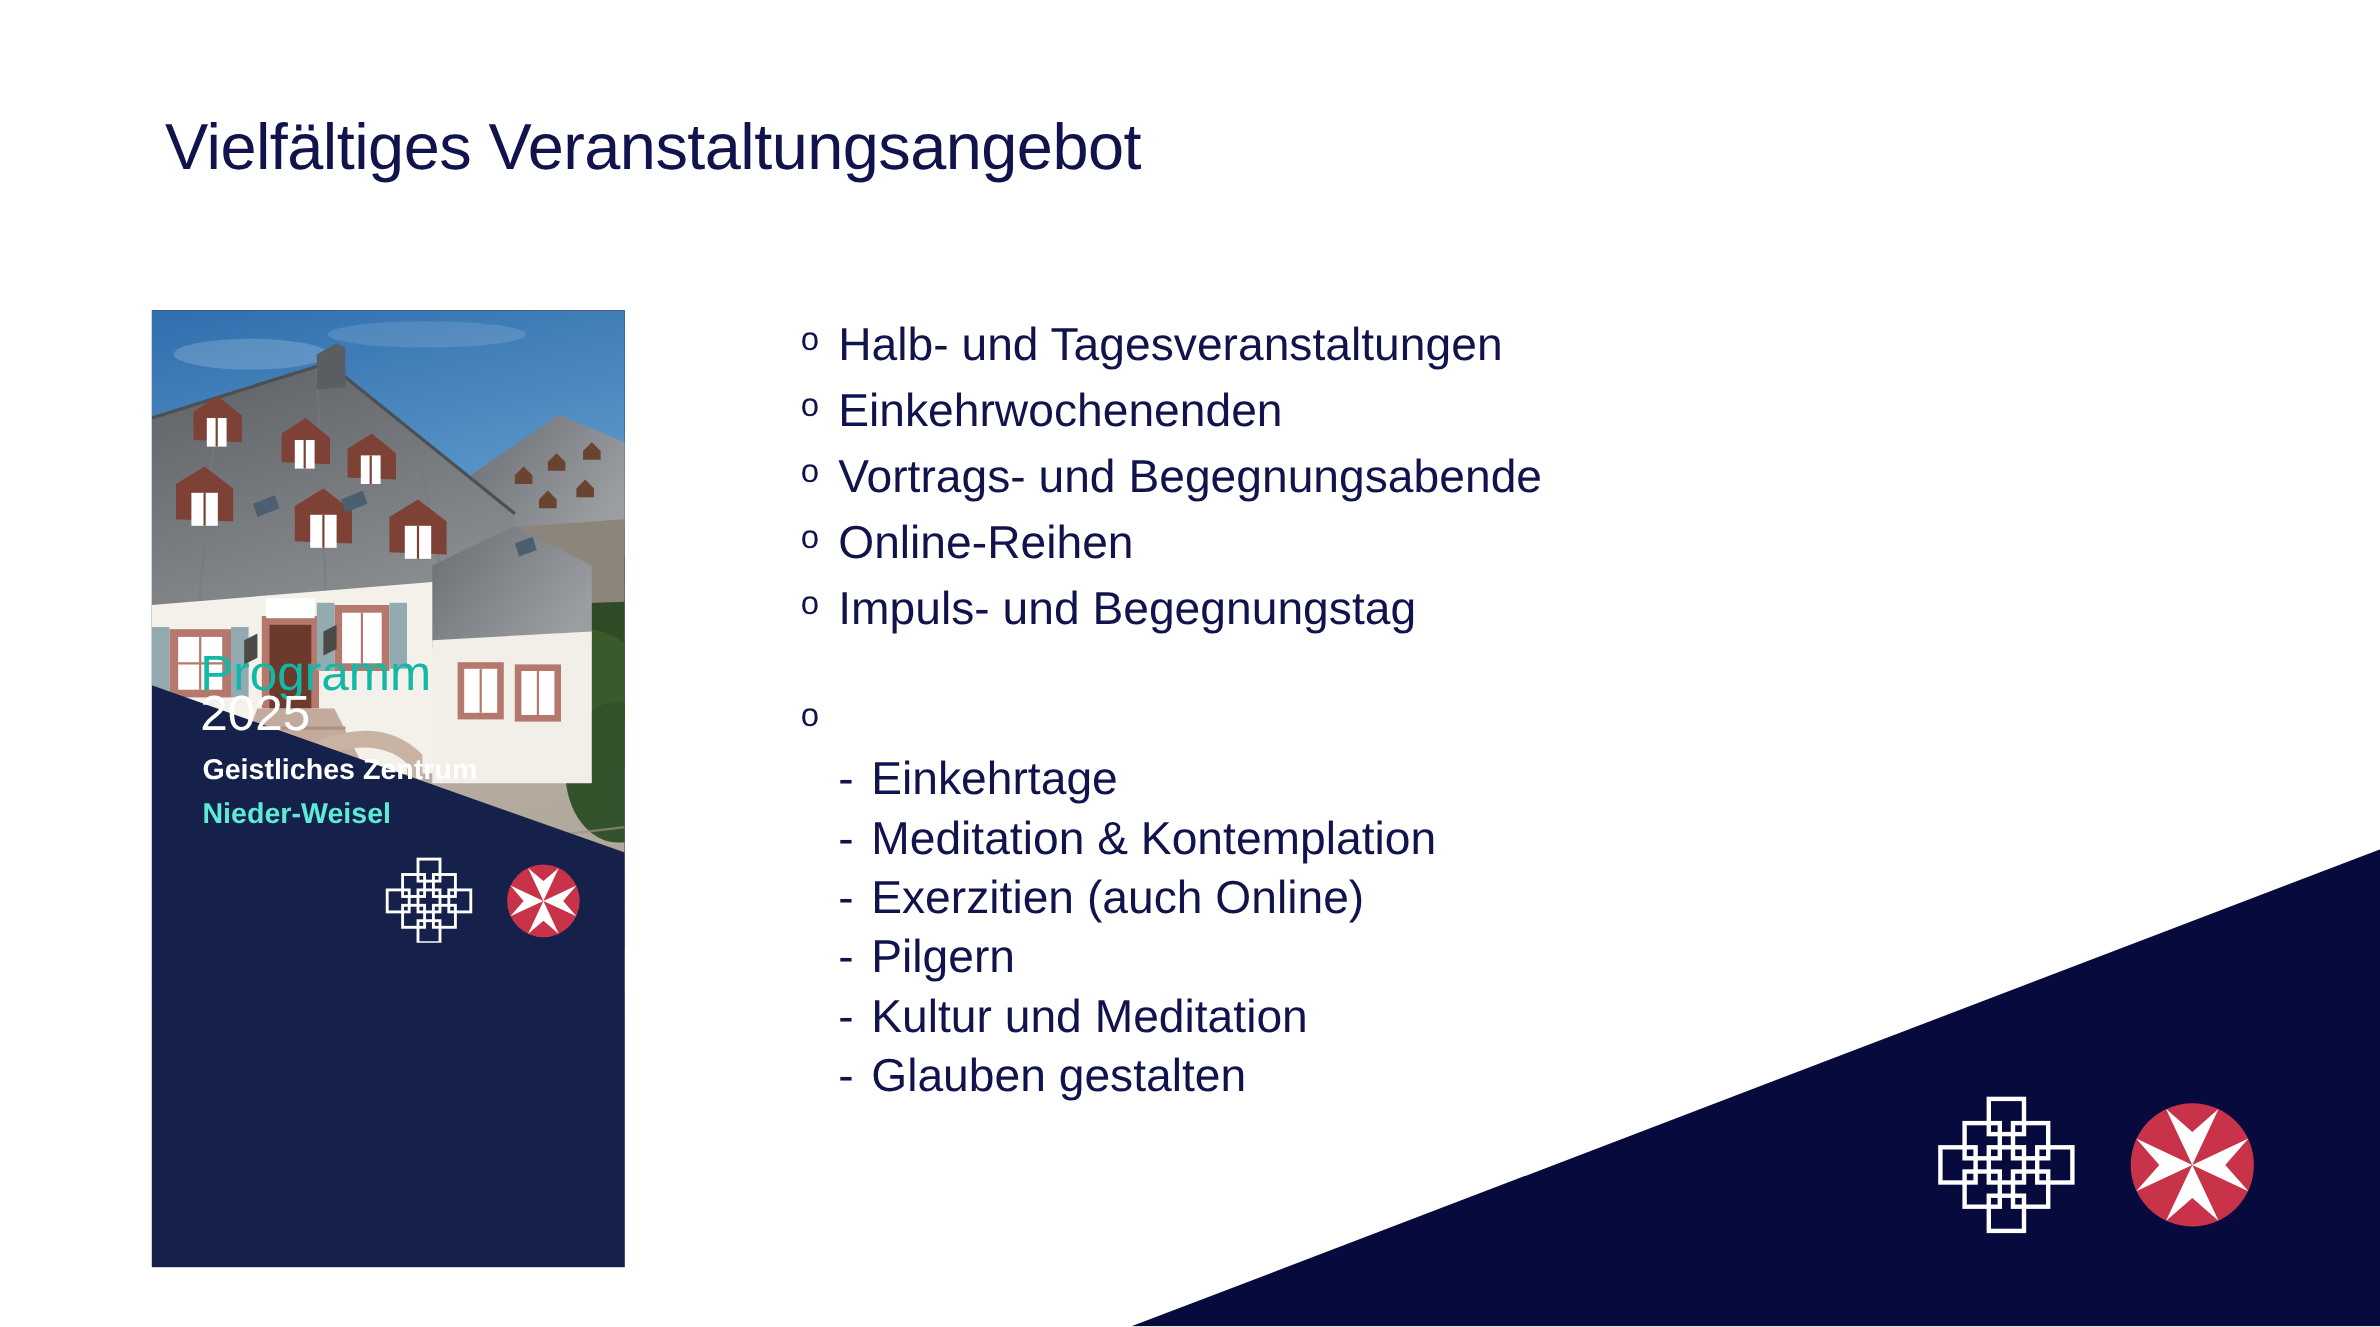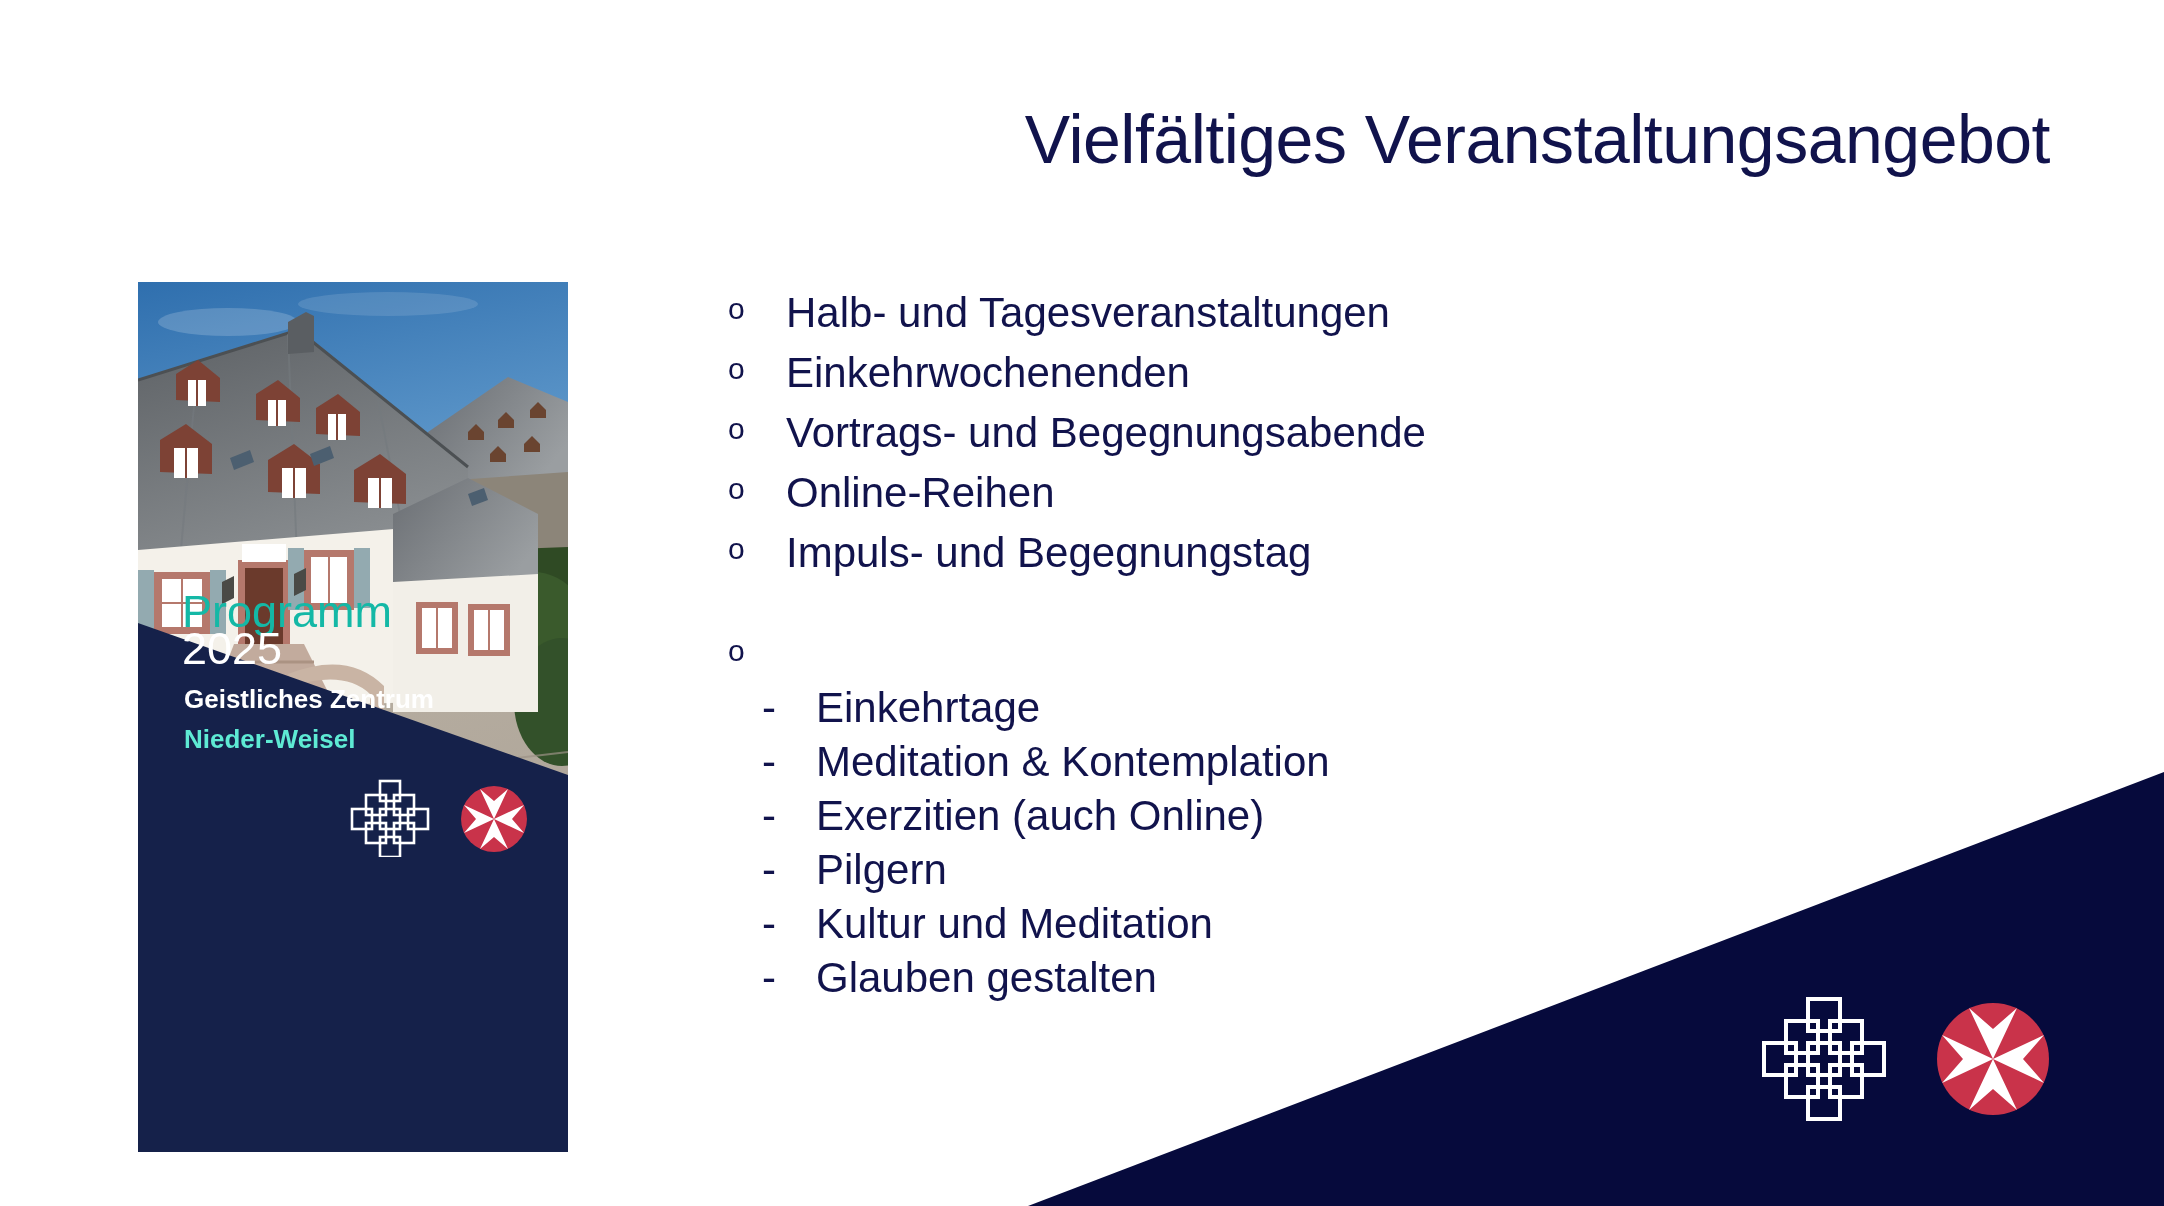--- a/index.html
+++ b/index.html
@@ -31,27 +31,26 @@
     height: 1206px;
     pointer-events: none;
   }
 
   
   .slide-title {
     position: absolute;
     left: 150px;
     top: 104px;
     width: 1900px;
-    font-size: 68px;
+    font-size: 59px;
     line-height: 1.05;
     font-weight: 400;
     letter-spacing: -0.5px;
     color: #11134c;
     white-space: nowrap;
-    text-align: right;
   }
 
   
   .brochure {
     position: absolute;
     left: 138px;
     top: 282px;
     width: 430px;
     height: 870px;
     overflow: hidden;
@@ -137,21 +136,21 @@
     line-height: 1;
     margin-bottom: 18px;
     white-space: nowrap;
   }
   .bullet-marker {
     width: 34px;
     flex: 0 0 34px;
     font-size: 30px;
     line-height: 1.15;
   }
-  .bullet-text { flex: 0 1 auto; margin-left: 24px; }
+  .bullet-text { flex: 0 1 auto; }
 
   .group-gap { height: 42px; }
 
   .sub-row {
     display: flex;
     align-items: flex-start;
     font-size: 42px;
     line-height: 1;
     margin-bottom: 12px;
     white-space: nowrap;

